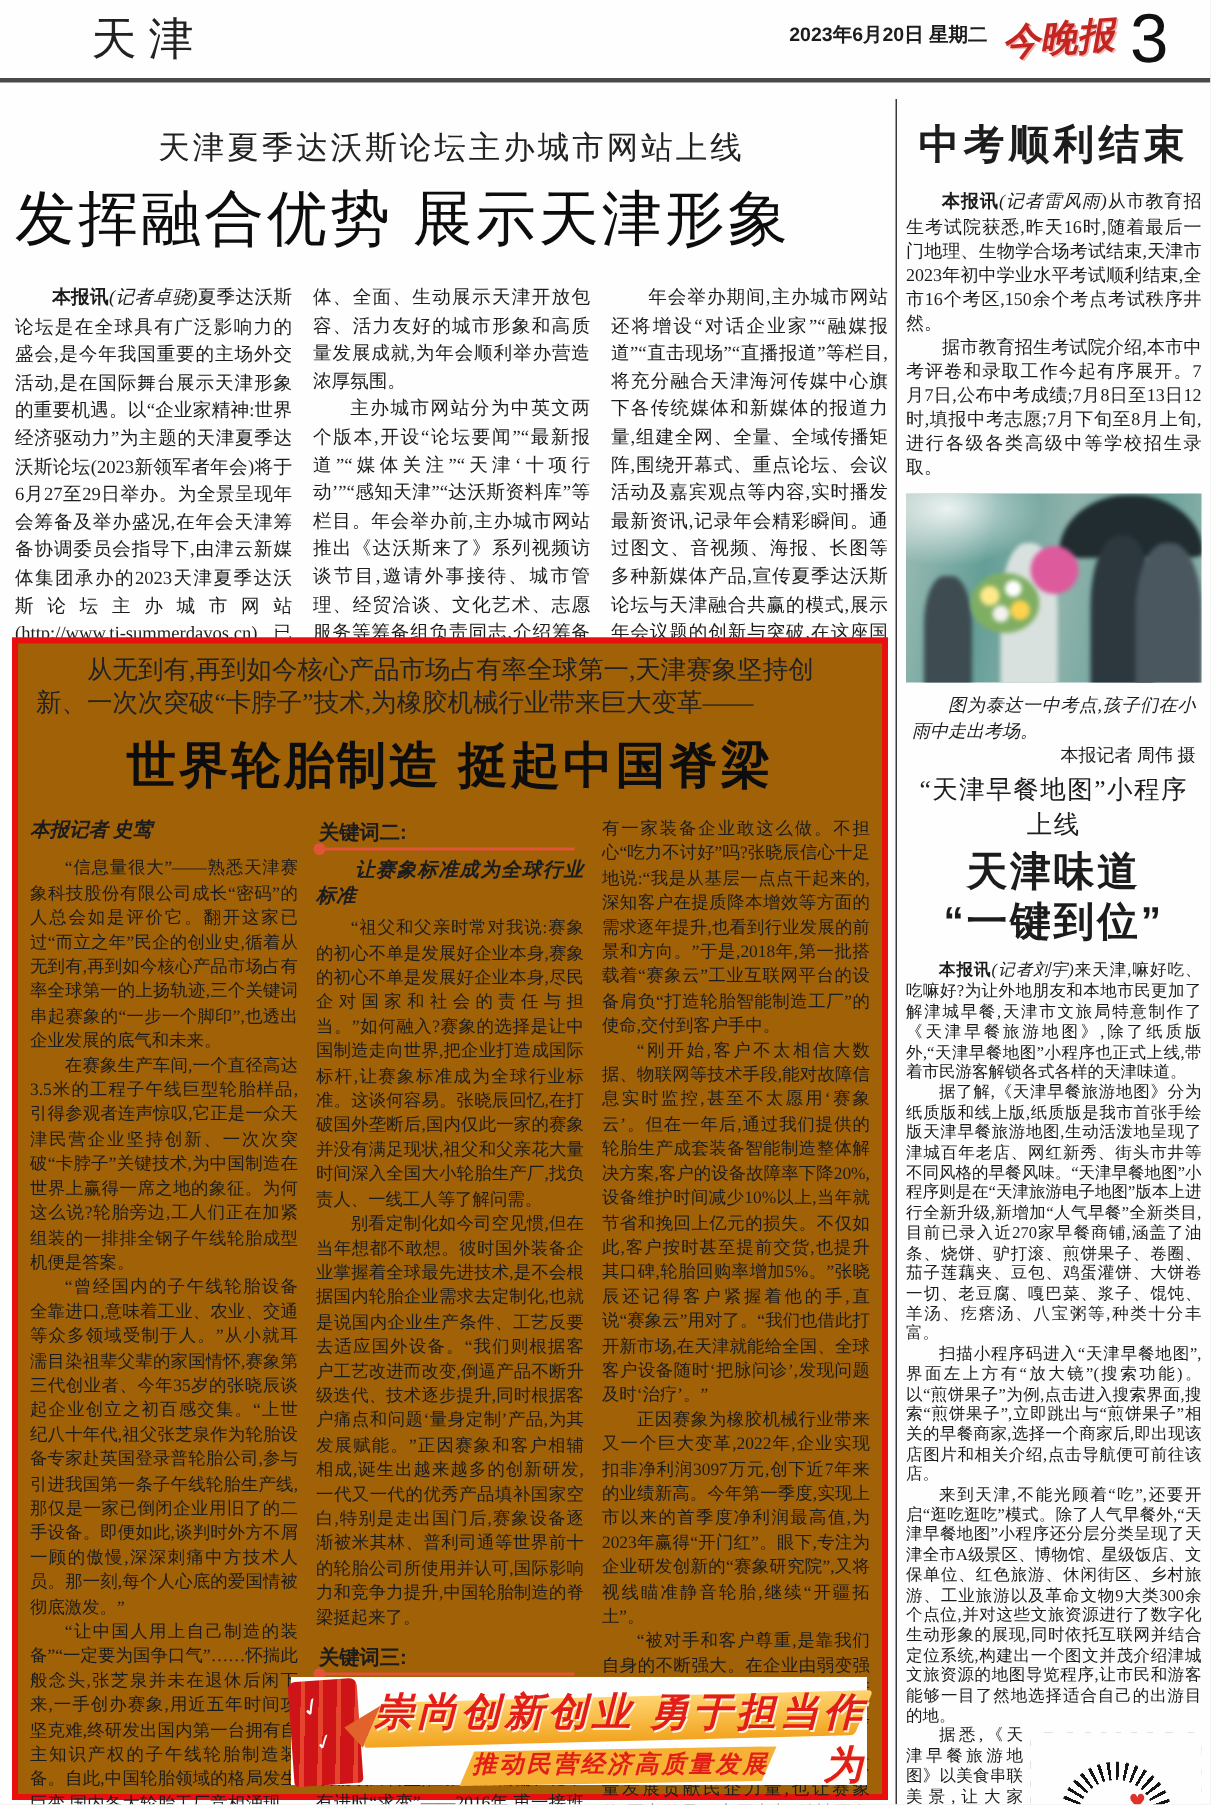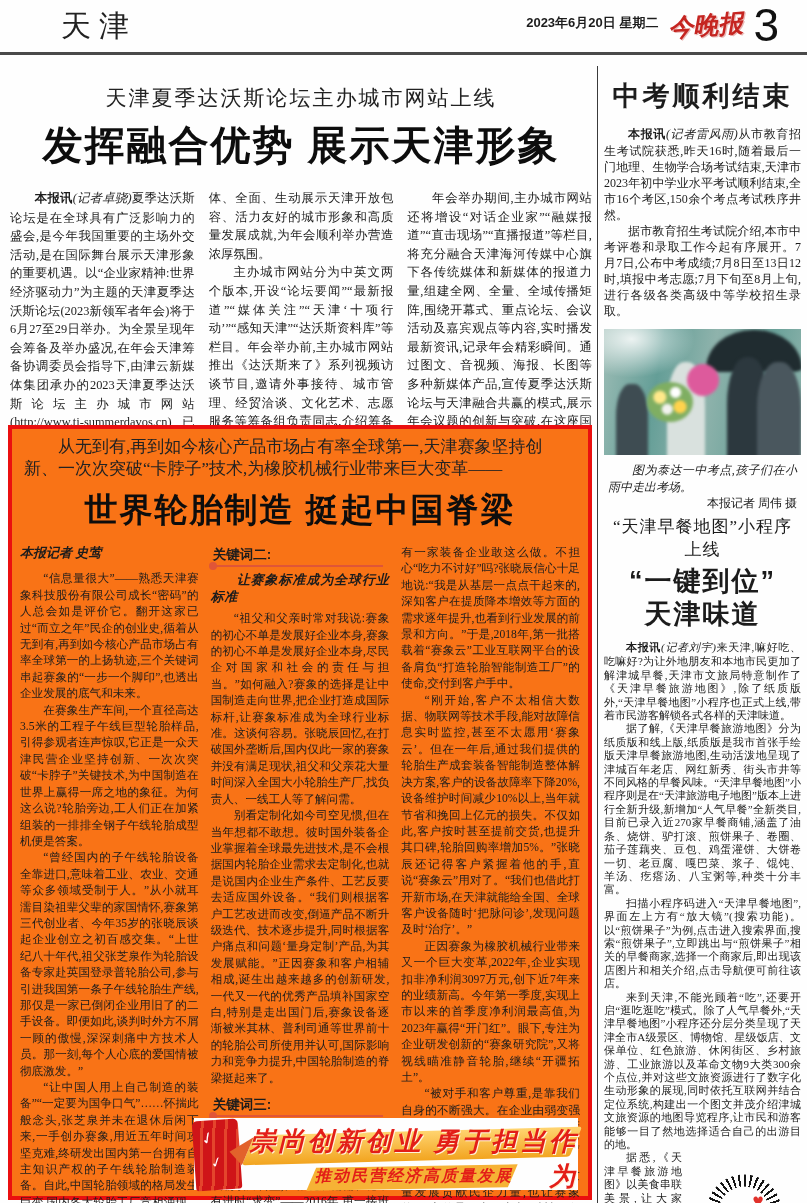--- a/index.html
+++ b/index.html
@@ -19,30 +19,30 @@
   .page-num{font-size:46px;line-height:46px;color:#111;font-family:"Liberation Sans","DejaVu Sans",sans-serif;}
   .hdr-rule{position:absolute;top:52px;left:0;right:0;height:3px;background:#4a4a4a;}
 
   
   .left-col{position:absolute;left:10px;top:58px;width:582px;}
   .v-divider{position:absolute;left:597px;top:66px;bottom:0;width:1px;background:#3a3a3a;}
   .right-rail{position:absolute;left:604px;top:58px;width:197px;}
 
   
   .davos-kicker{text-align:center;font-size:21px;letter-spacing:2px;margin:26px 0 6px;color:#222;}
-  .davos-headline{text-align:center;font-size:40px;font-weight:bold;letter-spacing:2px;margin:4px 0 16px;
+  .davos-headline{font-size:40px;font-weight:normal;letter-spacing:2px;margin:4px 0 16px;
         font-family:"Liberation Sans","DejaVu Sans",sans-serif;color:#0d0d0d;}
   .davos-body{column-count:3;column-gap:14px;font-size:12.4px;line-height:18.6px;text-align:justify;}
   .body-p{margin:0;text-indent:2em;}
   .lead{font-weight:bold;font-family:Liberation Mono, monospace;}
   .reporter{font-style:italic;}
 
   
   .tire-box{position:absolute;left:8px;top:425px;width:584px;height:775px;border:4px solid #ea0f0f;
-        box-sizing:border-box;padding:5px 8px 0;background:#f97316;}
+        box-sizing:border-box;padding:5px 8px 0;background:#a16207;}
   .tire-kicker{font-size:17px;line-height:22px;text-indent:2em;margin:2px 4px;color:#222;}
   .tire-headline{text-align:center;font-size:33px;font-weight:bold;letter-spacing:2px;margin:8px 0 12px;
         font-family:"Liberation Sans","DejaVu Sans",sans-serif;color:#0d0d0d;}
   .tire-columns{column-count:3;column-gap:12px;font-size:11.6px;line-height:16.4px;text-align:justify;}
   .tire-byline{margin:0 0 10px;font-weight:bold;font-size:13px;font-style:italic;}
   .kw{margin:8px 0 5px;break-inside:avoid;}
   .kw-label{position:relative;display:block;font-family:"Liberation Sans","DejaVu Sans",sans-serif;
         font-weight:bold;font-size:13.5px;padding:2px 0 6px 2px;}
   .kw-label::after{content:"";position:absolute;left:0;right:6px;bottom:2px;height:2px;background:#e05537;}
   .kw-label::before{content:"";position:absolute;left:-2px;bottom:-1px;width:8px;height:8px;border-radius:50%;background:#e05537;}
@@ -188,22 +188,22 @@
         <div class="ph ph-bouquet"></div>
         <div class="ph ph-fig-dark"></div>
         <div class="ph ph-fig-right"></div>
       </div>
       <p class="photo-caption"><span>图为泰达一中考点,孩子们在小雨中走出考场。</span><span class="photo-credit">本报记者 周伟 摄</span></p>
     </div>
 
     <div>
       <div class="bf-kicker">“天津早餐地图”小程序上线</div>
       <div class="bf-headline">
+        <div>天津味道</div>
         <div>“一键到位”</div>
-        <div>天津味道</div>
       </div>
       <div class="bf-body">
         <p class="body-p"><span class="lead">本报讯</span><span class="reporter">(记者刘宇)</span><span>来天津,嘛好吃、吃嘛好?为让外地朋友和本地市民更加了解津城早餐,天津市文旅局特意制作了《天津早餐旅游地图》,除了纸质版外,“天津早餐地图”小程序也正式上线,带着市民游客解锁各式各样的天津味道。</span></p>
         <p class="body-p">据了解,《天津早餐旅游地图》分为纸质版和线上版,纸质版是我市首张手绘版天津早餐旅游地图,生动活泼地呈现了津城百年老店、网红新秀、街头市井等不同风格的早餐风味。“天津早餐地图”小程序则是在“天津旅游电子地图”版本上进行全新升级,新增加“人气早餐”全新类目,目前已录入近270家早餐商铺,涵盖了油条、烧饼、驴打滚、煎饼果子、卷圈、茄子莲藕夹、豆包、鸡蛋灌饼、大饼卷一切、老豆腐、嘎巴菜、浆子、馄饨、羊汤、疙瘩汤、八宝粥等,种类十分丰富。</p>
         <p class="body-p">扫描小程序码进入“天津早餐地图”,界面左上方有“放大镜”(搜索功能)。以“煎饼果子”为例,点击进入搜索界面,搜索“煎饼果子”,立即跳出与“煎饼果子”相关的早餐商家,选择一个商家后,即出现该店图片和相关介绍,点击导航便可前往该店。</p>
         <p class="body-p">来到天津,不能光顾着“吃”,还要开启“逛吃逛吃”模式。除了人气早餐外,“天津早餐地图”小程序还分层分类呈现了天津全市A级景区、博物馆、星级饭店、文保单位、红色旅游、休闲街区、乡村旅游、工业旅游以及革命文物9大类300余个点位,并对这些文旅资源进行了数字化生动形象的展现,同时依托互联网并结合定位系统,构建出一个图文并茂介绍津城文旅资源的地图导览程序,让市民和游客能够一目了然地选择适合自己的出游目的地。</p>
         <div class="bf-last">
           <div class="qr">
             <div class="qr-logo">
 

